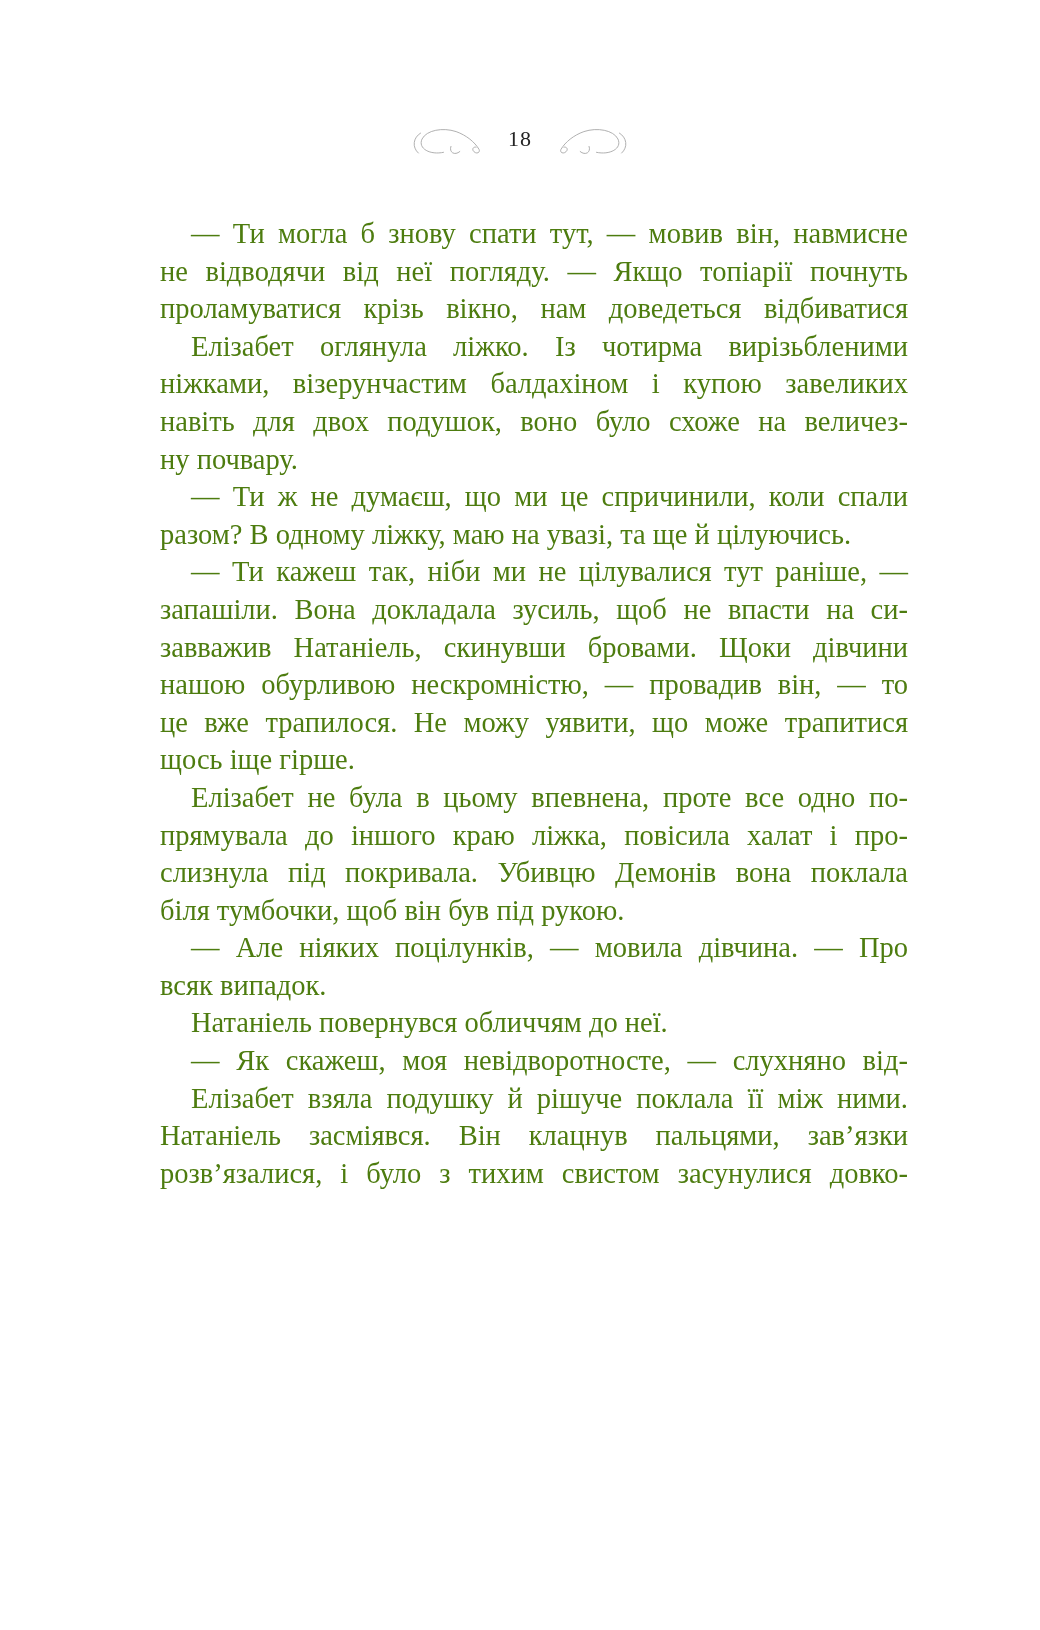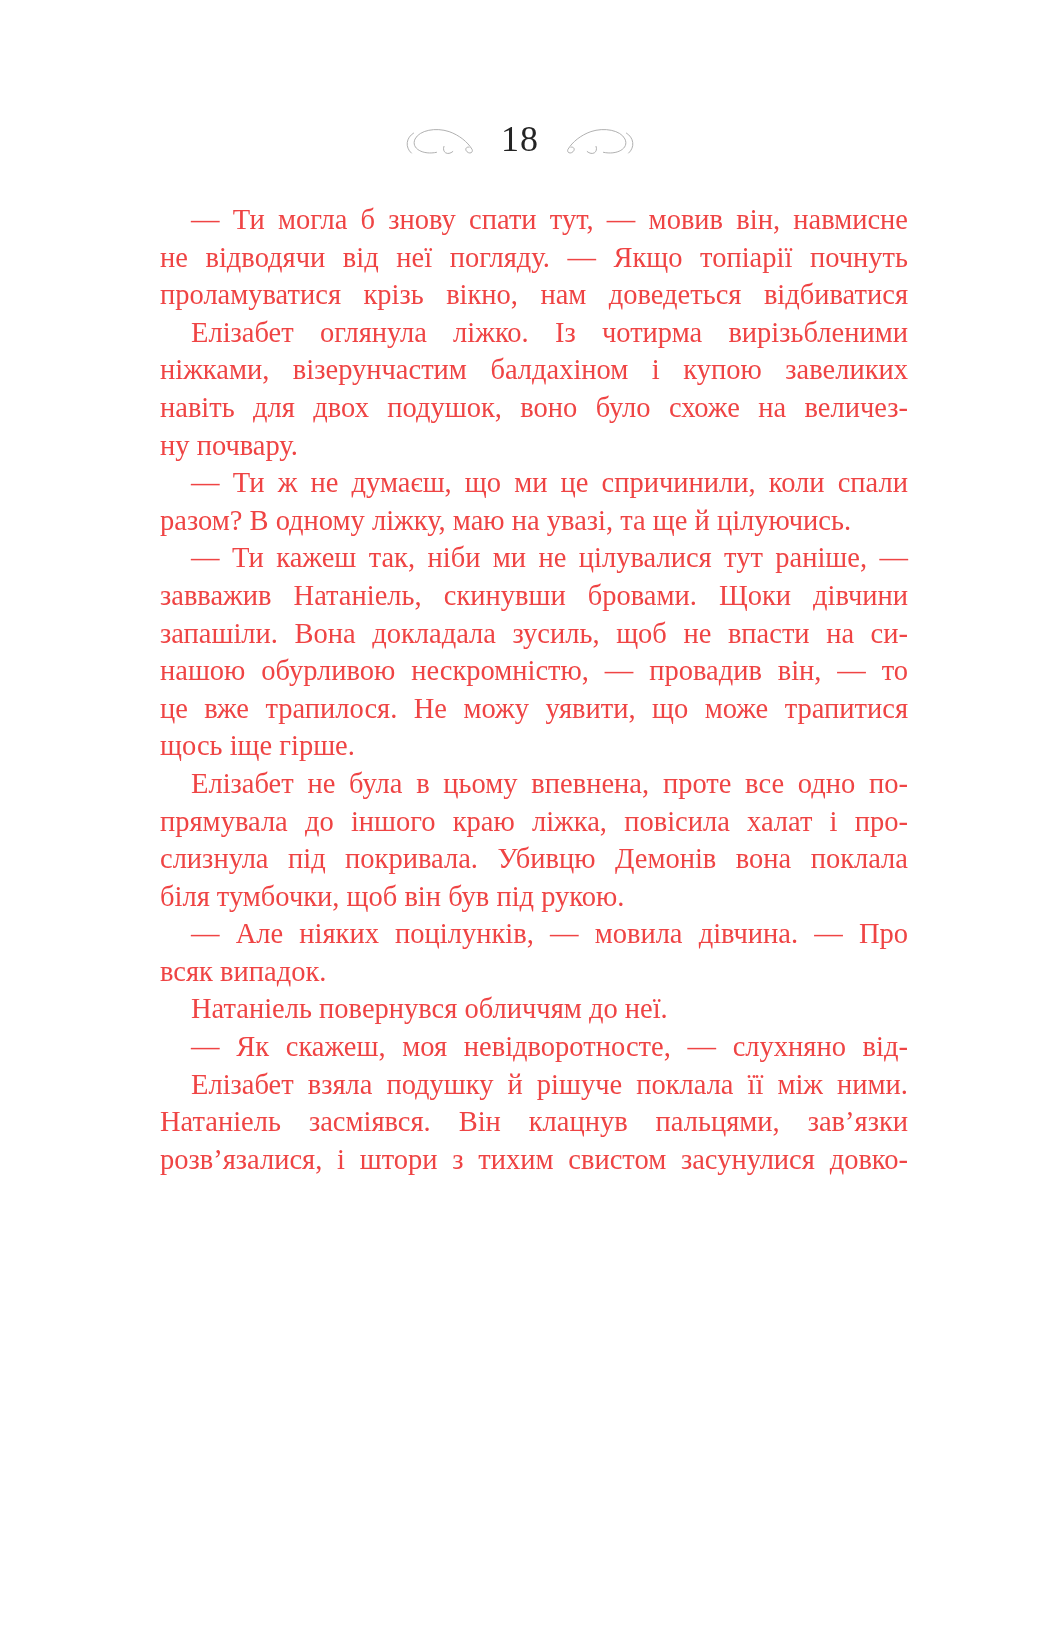--- a/index.html
+++ b/index.html
@@ -30,33 +30,33 @@
     height: 38px;
     flex: 0 0 auto;
   }
   .ornament path {
     fill: none;
     stroke: #a9a9a9;
     stroke-width: 1.25;
     stroke-linecap: round;
   }
   .page-number {
-    font-size: 36px;
+    font-size: 22px;
     line-height: 38px;
     color: #242424;
     letter-spacing: 1px;
   }
   .text-block {
     position: absolute;
     left: 160px;
-    top: 201px;
+    top: 215px;
     width: 748px;
     font-size: 28.5px;
     line-height: 37.6px;
-    color: #ef4444;
+    color: #4d7c0f;
   }
   .line {
     text-align: justify;
     text-align-last: justify;
   }
   .line.last {
     text-align-last: left;
   }
   .line.indent {
     text-indent: 31px;
@@ -85,29 +85,29 @@
     <div class="line indent">— Ти могла б знову спати тут, — мовив він, навмисне</div>
     <div class="line">не відводячи від неї погляду. — Якщо топіарії почнуть</div>
     <div class="line">проламуватися крізь вікно, нам доведеться відбиватися</div>
     <div class="line indent">Елізабет оглянула ліжко. Із чотирма вирізьбленими</div>
     <div class="line">ніжками, візерунчастим балдахіном і купою завеликих</div>
     <div class="line">навіть для двох подушок, воно було схоже на величез-</div>
     <div class="line last">ну почвару.</div>
     <div class="line indent">— Ти ж не думаєш, що ми це спричинили, коли спали</div>
     <div class="line last">разом? В одному ліжку, маю на увазі, та ще й цілуючись.</div>
     <div class="line indent">— Ти кажеш так, ніби ми не цілувалися тут раніше, —</div>
+    <div class="line">запашіли. Вона докладала зусиль, щоб не впасти на си-</div>
     <div class="line">завважив Натаніель, скинувши бровами. Щоки дівчини</div>
-    <div class="line">запашіли. Вона докладала зусиль, щоб не впасти на си-</div>
     <div class="line">нашою обурливою нескромністю, — провадив він, — то</div>
     <div class="line">це вже трапилося. Не можу уявити, що може трапитися</div>
     <div class="line last">щось іще гірше.</div>
     <div class="line indent">Елізабет не була в цьому впевнена, проте все одно по-</div>
     <div class="line">прямувала до іншого краю ліжка, повісила халат і про-</div>
     <div class="line">слизнула під покривала. Убивцю Демонів вона поклала</div>
     <div class="line last">біля тумбочки, щоб він був під рукою.</div>
     <div class="line indent">— Але ніяких поцілунків, — мовила дівчина. — Про</div>
     <div class="line last">всяк випадок.</div>
     <div class="line indent last">Натаніель повернувся обличчям до неї.</div>
     <div class="line indent">— Як скажеш, моя невідворотносте, — слухняно від-</div>
     <div class="line indent">Елізабет взяла подушку й рішуче поклала її між ними.</div>
     <div class="line">Натаніель засміявся. Він клацнув пальцями, зав’язки</div>
-    <div class="line">розв’язалися, і штори з тихим свистом засунулися довко-</div>
+    <div class="line">розв’язалися, і було з тихим свистом засунулися довко-</div>
   </div>
 
 </body></html>

